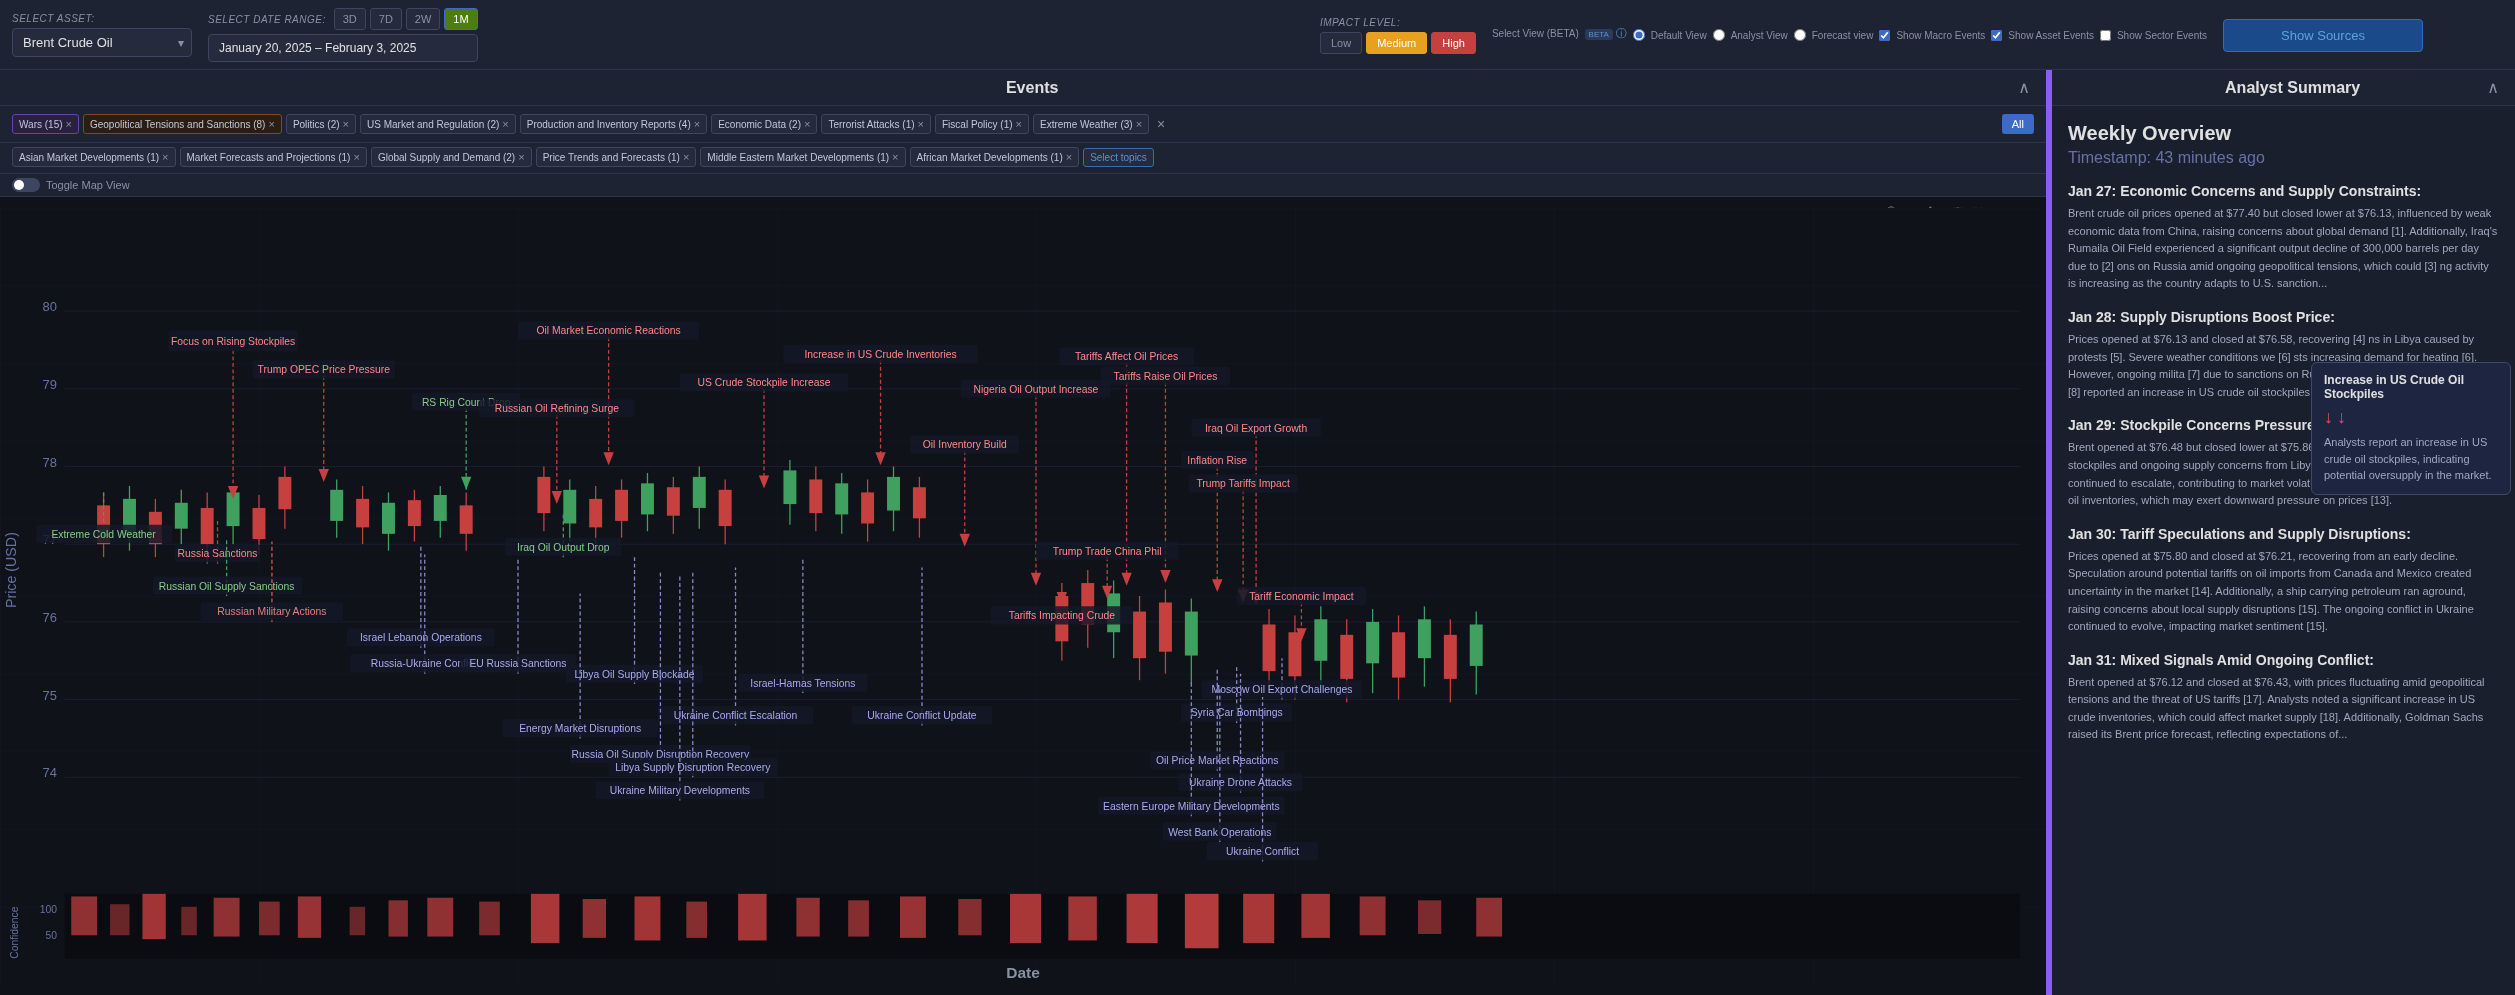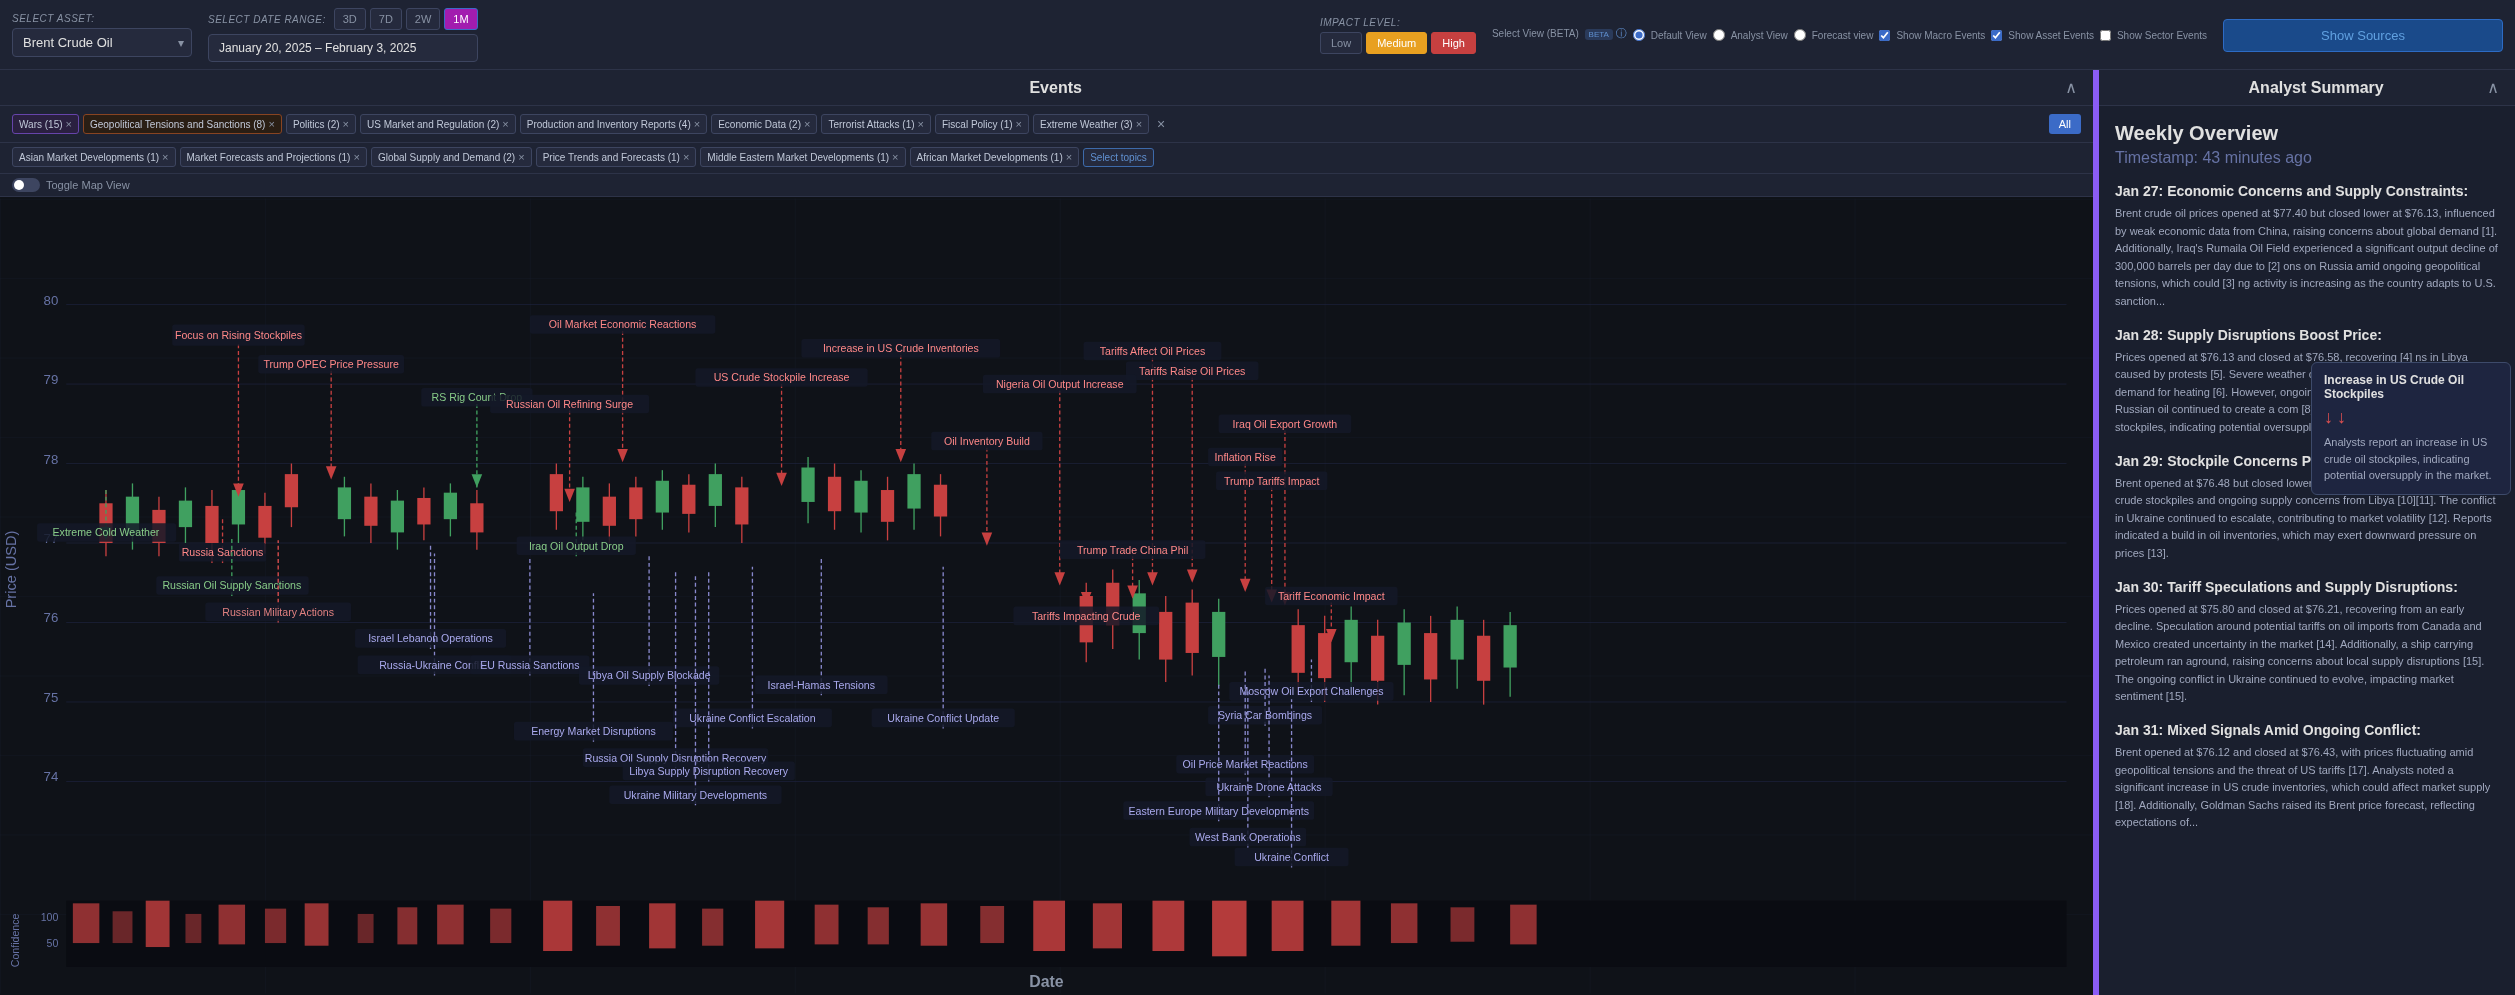--- a/index.html
+++ b/index.html
@@ -6,21 +6,21 @@
     body { font-family: -apple-system, BlinkMacSystemFont, 'Segoe UI', sans-serif; background: #1a1f2e; color: #e0e0e0; font-size: 12px; overflow: hidden; width: 2515px; height: 995px; }
     
     
     .toolbar { display: flex; align-items: center; background: #1e2333; border-bottom: 1px solid #2d3348; padding: 8px 12px; gap: 16px; height: 70px; flex-wrap: wrap; }
     .toolbar-section { display: flex; flex-direction: column; gap: 4px; }
     .toolbar-label { font-size: 10px; color: #8892a4; text-transform: uppercase; letter-spacing: 0.5px; font-style: italic; }
     .asset-select { background: #252a3d; border: 1px solid #3d4560; color: #e0e0e0; padding: 6px 28px 6px 10px; border-radius: 4px; font-size: 13px; appearance: none; cursor: pointer; min-width: 180px; }
     .date-range-display { background: #252a3d; border: 1px solid #3d4560; color: #e0e0e0; padding: 6px 10px; border-radius: 4px; font-size: 12px; min-width: 240px; }
     .date-buttons { display: flex; gap: 4px; }
     .date-btn { background: #252a3d; border: 1px solid #3d4560; color: #8892a4; padding: 4px 8px; border-radius: 3px; cursor: pointer; font-size: 11px; }
-    .date-btn.active { background: #a21caf; border-color: #3b6bc7; color: white; }
+    .date-btn.active { background: #4d7c0f; border-color: #3b6bc7; color: white; }
     .impact-section { display: flex; flex-direction: column; gap: 4px; margin-left: auto; }
     .impact-buttons { display: flex; gap: 4px; align-items: center; }
     .impact-btn { background: #252a3d; border: 1px solid #3d4560; color: #8892a4; padding: 4px 10px; border-radius: 3px; cursor: pointer; font-size: 11px; }
     .impact-btn.medium { background: #e8a020; border-color: #e8a020; color: white; }
     .impact-btn.high { background: #c74040; border-color: #c74040; color: white; }
     .view-section { display: flex; flex-direction: row; gap: 6px; min-width: 200px; }
     .view-row { display: flex; align-items: center; gap: 6px; font-size: 10px; color: #8892a4; }
     .view-radio { width: 12px; height: 12px; accent-color: #3b6bc7; cursor: pointer; }
     .view-cb { width: 11px; height: 11px; accent-color: #3b6bc7; cursor: pointer; }
     .show-sources-btn { background: #1a4a8a; border: 1px solid #2d6bc4; color: #60a0e0; padding: 8px 20px; border-radius: 4px; cursor: pointer; font-size: 13px; font-weight: 500; min-width: 200px; text-align: center; }
@@ -44,21 +44,21 @@
     .topic-tag.geo { border-color: #884422; background: #2a1e14; }
     .all-btn { background: #3b6bc7; color: white; padding: 4px 10px; border-radius: 3px; font-size: 11px; border: none; cursor: pointer; margin-left: auto; }
     .topics-row2 { display: flex; flex-wrap: wrap; gap: 4px; padding: 4px 12px 6px; background: #1e2333; border-bottom: 1px solid #2d3348; align-items: center; }
     .toggle-map { display: flex; align-items: center; gap: 6px; padding: 4px 12px; background: #1e2333; border-bottom: 1px solid #2d3348; font-size: 11px; color: #8892a4; }
     .toggle-switch { position: relative; width: 28px; height: 14px; }
     .toggle-switch input { opacity: 0; width: 0; height: 0; }
     .toggle-slider { position: absolute; top: 0; left: 0; right: 0; bottom: 0; background: #3d4560; border-radius: 7px; cursor: pointer; }
     .toggle-slider:before { content: ''; position: absolute; width: 10px; height: 10px; left: 2px; bottom: 2px; background: white; border-radius: 50%; }
     
     
-    .analyst-panel { width: 416px; display: flex; flex-direction: column; background: #1a1f2e; }
+    .analyst-panel { width: 463px; display: flex; flex-direction: column; background: #1a1f2e; }
     .analyst-content { flex: 1; overflow-y: auto; padding: 16px; }
     .analyst-title { font-size: 20px; font-weight: 600; color: #e0e0e0; margin-bottom: 4px; }
     .analyst-timestamp { font-size: 16px; color: #6672a4; margin-bottom: 16px; }
     .day-section { margin-bottom: 16px; }
     .day-title { font-size: 14px; font-weight: 600; color: #e0e0e0; margin-bottom: 6px; }
     .day-text { font-size: 11px; color: #a0a8be; line-height: 1.6; }
     
     
     .tooltip-box { position: absolute; background: #1e2540; border: 1px solid #3d4a6a; border-radius: 6px; padding: 10px 12px; max-width: 200px; z-index: 100; }
     .tooltip-title { font-size: 12px; font-weight: 600; color: #e0e0e0; margin-bottom: 6px; }
@@ -139,21 +139,21 @@
     <div class="view-row">
       <input type="checkbox" class="view-cb" checked="" style="">
       <span>Show Asset Events</span>
     </div>
     <div class="view-row">
       <input type="checkbox" class="view-cb" style="">
       <span>Show Sector Events</span>
     </div>
   </div>
 
-  <div style="display:flex;flex-direction:column;gap:6px;min-width:280px;">
+  <div style="display:flex;flex-direction:row;gap:6px;min-width:280px;">
     <button class="show-sources-btn">Show Sources</button>
   </div>
 </div>
 
 <div class="main-layout">
 
   <div class="events-panel">
     <div class="panel-header">
       <div style="width:30px;"></div>
       <div class="panel-title">Events</div>

